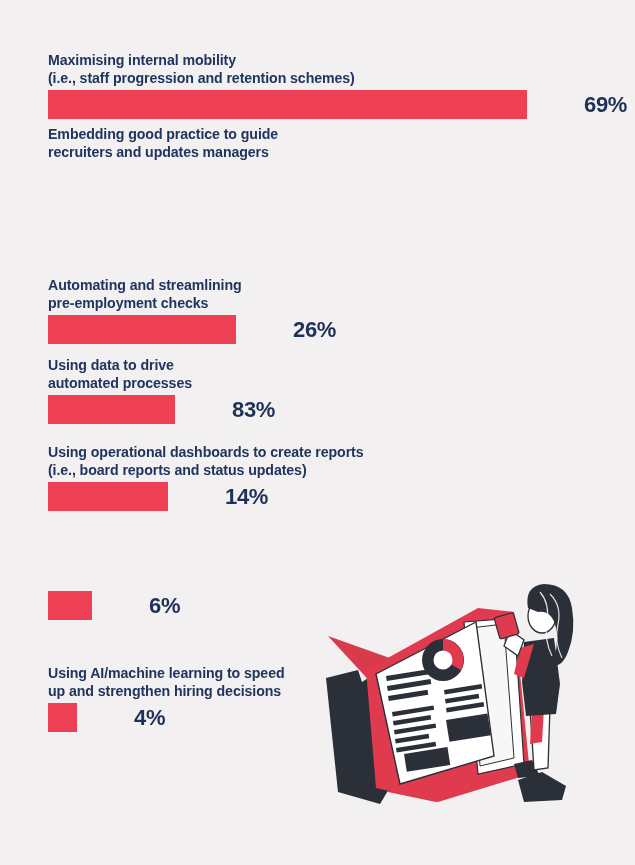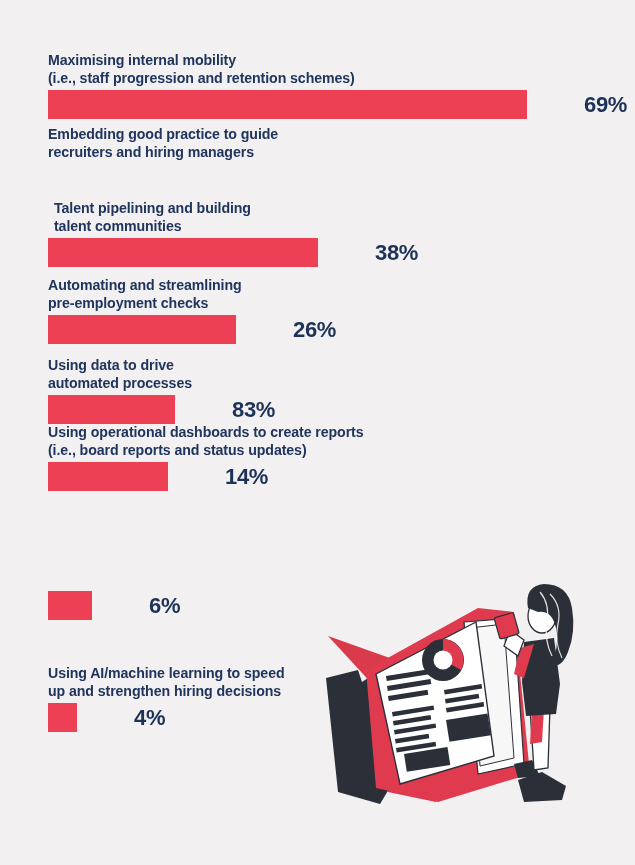--- a/index.html
+++ b/index.html
@@ -75,51 +75,43 @@
     <div class="bar-label">Maximising internal mobility
 (i.e., staff progression and retention schemes)</div>
     <div class="bar-row">
       <div class="bar-fill" style="width: 479px; background: rgb(238, 64, 85);"></div>
       <div class="bar-value">69%</div>
     </div>
   </div>
 
   <div class="bar-group" style="top:126px">
     <div class="bar-label">Embedding good practice to guide
-recruiters and hiring managers</div>
-  </div>
-
-  <div class="bar-group" style="top:200px">
-    <div class="bar-label indented">Talent pipelining and building
-talent communities</div>
-    <div class="bar-row">
-      <div class="bar-fill" style="width: 270px; background: rgb(238, 64, 85);"></div>
-      <div class="bar-value">38%</div>
-    </div>
-  </div>
+recruiters and updates managers</div>
+  </div>
+
 
   <div class="bar-group" style="top:277px">
     <div class="bar-label">Automating and streamlining
 pre-employment checks</div>
     <div class="bar-row">
       <div class="bar-fill" style="width: 188px; background: rgb(238, 64, 85);"></div>
       <div class="bar-value">26%</div>
     </div>
   </div>
 
   <div class="bar-group" style="top:357px">
     <div class="bar-label">Using data to drive
 automated processes</div>
     <div class="bar-row">
       <div class="bar-fill" style="width: 127px; background: rgb(238, 64, 85);"></div>
       <div class="bar-value">83%</div>
     </div>
   </div>
 
-  <div class="bar-group" style="top:424px">
+  <div class="bar-group" style="top:444px">
     <div class="bar-label">Using operational dashboards to create reports
 (i.e., board reports and status updates)</div>
     <div class="bar-row">
       <div class="bar-fill" style="width: 120px; background: rgb(238, 64, 85);"></div>
       <div class="bar-value">14%</div>
     </div>
   </div>
 
 
   <div class="bar-group" style="top:591px">

